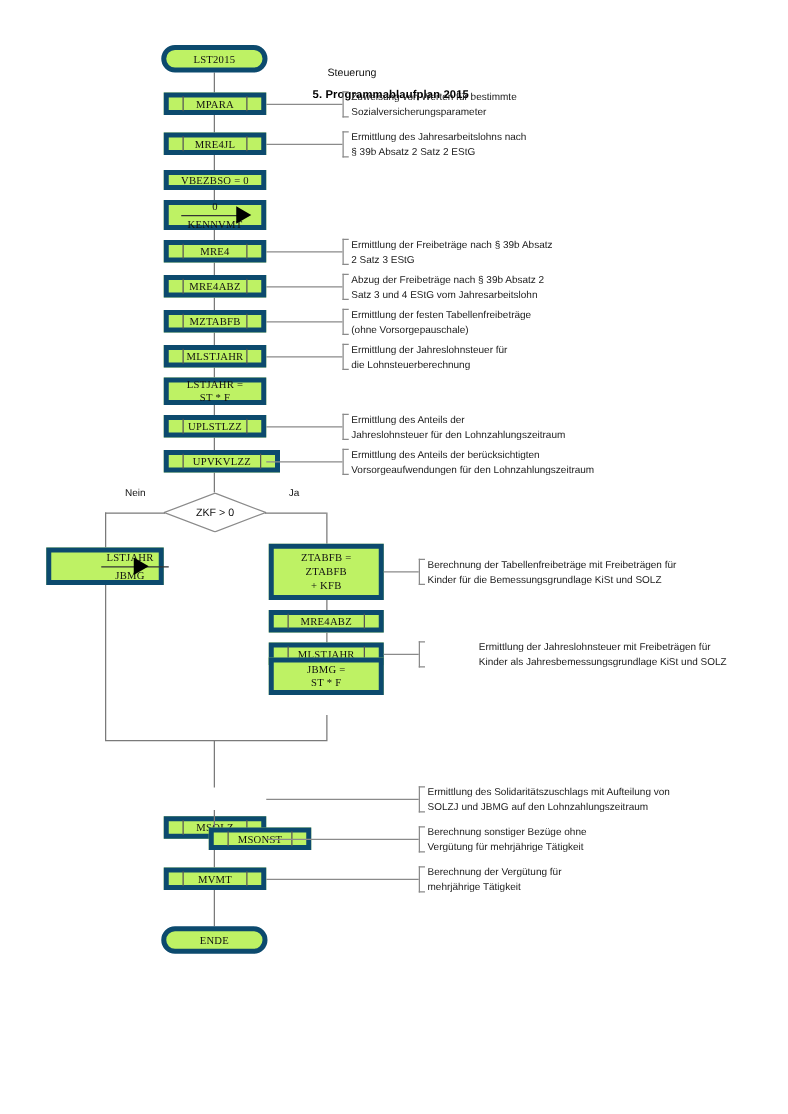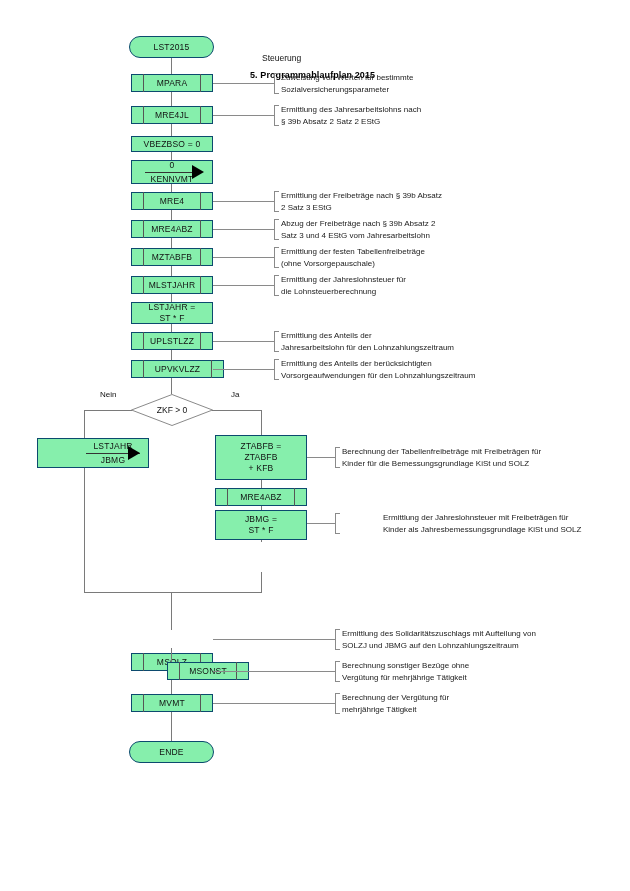--- a/index.html
+++ b/index.html
@@ -17,31 +17,32 @@
     width: 630px;
     height: 891px;
     background: #ffffff;
     overflow: hidden;
   }
 
   
   .node {
     position: absolute;
     box-sizing: border-box;
-    background: #86efac;
-    border: 1px solid #0c4a6e;
+    background: #bef264;
+    border: 4px solid #0c4a6e;
     display: flex;
     align-items: center;
     justify-content: center;
     text-align: center;
     font-size: 8.5px;
     line-height: 11px;
     letter-spacing: .2px;
     color: #111111;
     white-space: pre-line;
+    font-family: Liberation Serif, serif;
   }
 
   
   .terminator {
     border-radius: 999px;
   }
 
   
   .subroutine::before,
   .subroutine::after {
@@ -220,40 +221,40 @@
   </div>
 
   <div class="branch-label" style="left:100px; top:390px;">Nein</div>
   <div class="branch-label" style="left:231px; top:390px;">Ja</div>
 
   <div class="hline" style="left:84px;  top:410px; width:48px;"></div>
   <div class="vline" style="left:84px;  top:410px; height:28px;"></div>
   <div class="hline" style="left:212px; top:410px; width:49px;"></div>
   <div class="vline" style="left:261px; top:410px; height:25px;"></div>
 
-  <div class="node refbox" style="left:37px; top:438px; width:112px; height:30px;padding-left:40px;">
+  <div class="node refbox" style="left:37px; top:438px; width:94px; height:30px;padding-left:40px;">
     <span class="upper">LSTJAHR</span>
     <span class="rule"></span>
     <span class="lower">JBMG</span>
     <span class="tri"></span>
   </div>
   <div class="vline" style="left:84px; top:468px; height:124px;"></div>
 
   <div class="node" style="left:215px; top:435px; width:92px; height:45px;">ZTABFB =
 ZTABFB
 + KFB</div>
   <div class="vline" style="left:261px; top:480px; height:8px;"></div>
 
   <div class="node subroutine" style="left:215px; top:488px; width:92px; height:18px;">MRE4ABZ</div>
   <div class="vline" style="left:261px; top:506px; height:8px;"></div>
 
   <div class="node subroutine" style="left:215px; top:514px; width:92px; height:18px;">MLSTJAHR</div>
   <div class="vline" style="left:261px; top:532px; height:10px;"></div>
 
-  <div class="node" style="left:215px; top:510px; width:92px; height:30px;">JBMG =
+  <div class="node" style="left:215px; top:526px; width:92px; height:30px;">JBMG =
 ST * F</div>
   <div class="vline" style="left:261px; top:572px; height:20px;"></div>
 
   <div class="hline" style="left:84px;  top:592px; width:178px;"></div>
   <div class="vline" style="left:171px; top:592px; height:38px;"></div>
 
   <div class="node subroutine" style="left:131px; top:630px; width:82px; height:18px;margin-top:23px;">MSOLZ</div>
   <div class="vline" style="left:171px; top:648px; height:14px;"></div>
 
   <div class="node subroutine" style="left:131px; top:662px; width:82px; height:18px;margin-left:36px;">MSONST</div>
@@ -283,21 +284,21 @@
   <div class="leader" style="left:213px; top:257px; width:61px;"></div>
   <div class="note" style="left:274px; top:246px; width:320px;">Ermittlung der festen Tabellenfreibeträge
 (ohne Vorsorgepauschale)</div>
 
   <div class="leader" style="left:213px; top:285px; width:61px;"></div>
   <div class="note" style="left:274px; top:274px; width:320px;">Ermittlung der Jahreslohnsteuer für
 die Lohnsteuerberechnung</div>
 
   <div class="leader" style="left:213px; top:341px; width:61px;"></div>
   <div class="note" style="left:274px; top:330px; width:340px;">Ermittlung des Anteils der
-Jahresarbeitslohn für den Lohnzahlungszeitraum</div>
+Jahreslohnsteuer für den Lohnzahlungszeitraum</div>
 
   <div class="leader" style="left:213px; top:369px; width:61px;"></div>
   <div class="note" style="left:274px; top:358px; width:350px;">Ermittlung des Anteils der berücksichtigten
 Vorsorgeaufwendungen für den Lohnzahlungszeitraum</div>
 
   <div class="leader" style="left:307px; top:457px; width:28px;"></div>
   <div class="note" style="left:335px; top:446px; width:272px;">Berechnung der Tabellenfreibeträge mit Freibeträgen für
 Kinder für die Bemessungsgrundlage KiSt und SOLZ</div>
 
   <div class="leader" style="left:307px; top:523px; width:28px;"></div>

